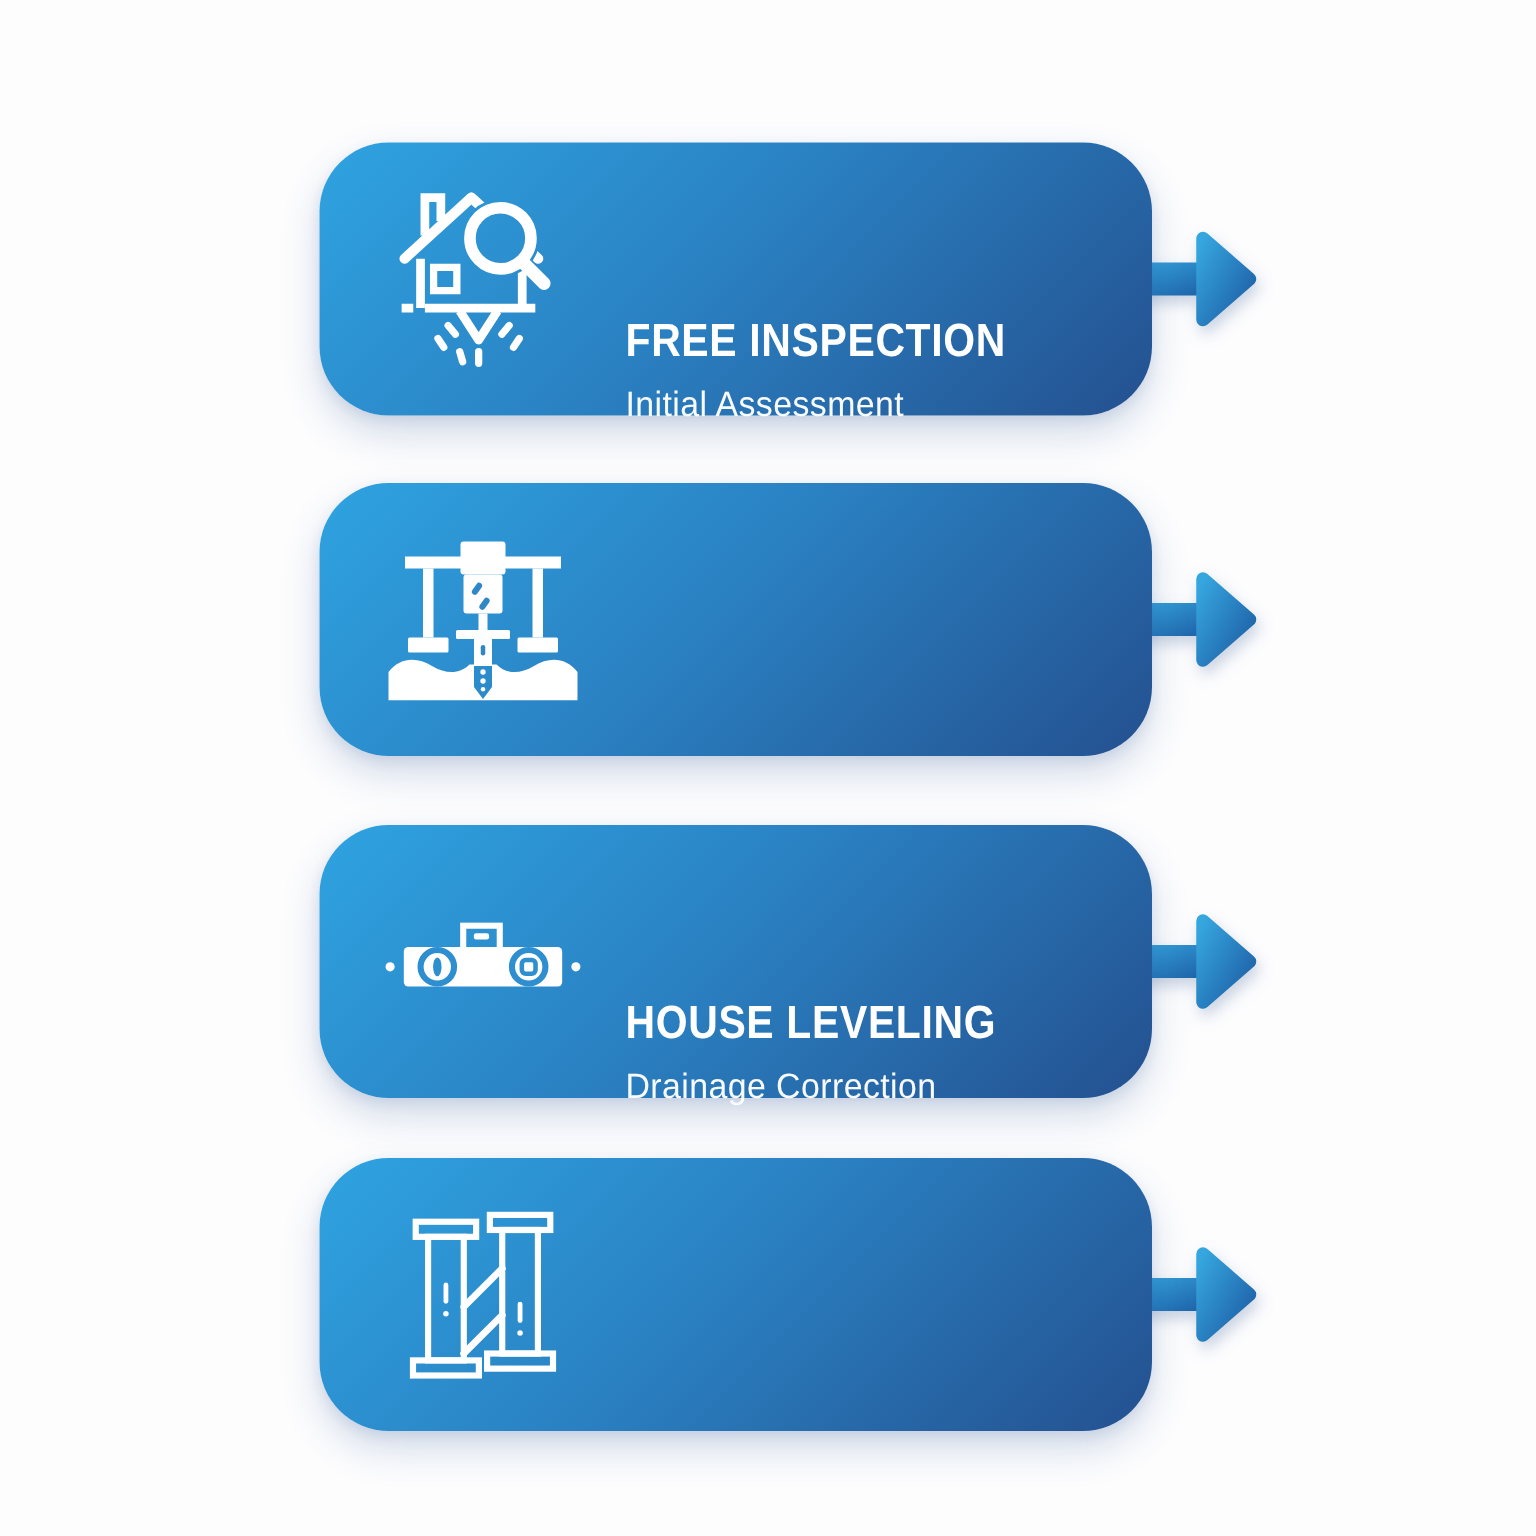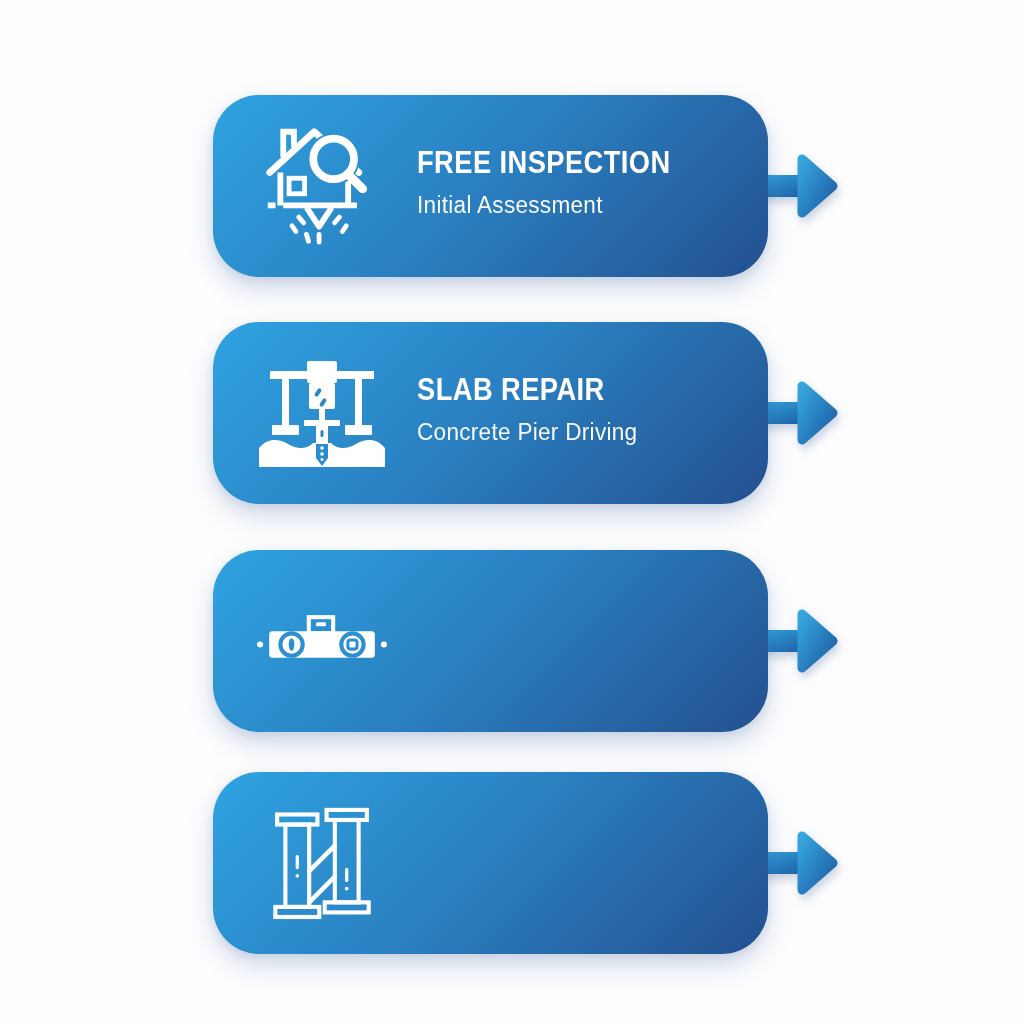--- a/index.html
+++ b/index.html
@@ -21,22 +21,22 @@
     background:linear-gradient(135deg,#2FA3E1 0%,#2A80C1 48%,#24508F 100%);
     box-shadow:0 12px 26px rgba(36,80,143,.20),0 3px 8px rgba(36,80,143,.10);
     z-index:1;
   }
   .icon-box{
     position:absolute;left:36px;top:0;width:146px;height:100%;
     display:flex;align-items:center;justify-content:center;
   }
   .text-block{
     position:absolute;left:204px;top:0;right:20px;height:100%;
-    display:flex;flex-direction:column;justify-content:flex-start;
-    color:#FFFFFF;padding-top:4px;margin-top:48px;
+    display:flex;flex-direction:column;justify-content:flex-end;
+    color:#FFFFFF;padding-top:4px;
   }
   .card-title{
     margin:0;font-size:31px;font-weight:bold;line-height:1;
     letter-spacing:.5px;white-space:nowrap;
     transform:scaleX(.88);transform-origin:left center;
   }
   .card-subtitle{
     margin:16px 0 0 0;font-size:23.5px;font-weight:400;line-height:1;
     letter-spacing:.3px;opacity:.97;white-space:nowrap;
     transform:scaleX(.96);transform-origin:left center;
@@ -123,24 +123,20 @@
             <circle cx="65" cy="95" r="1.8"></circle>
             <circle cx="65" cy="100.5" r="1.5"></circle>
           </g>
           <g fill="#2F87C5">
             <rect x="59" y="29" width="4" height="9" rx="2" transform="rotate(35 61 33.5)"></rect>
             <rect x="64" y="39" width="4" height="9" rx="2" transform="rotate(35 66 43.5)"></rect>
             <rect x="63.5" y="71" width="3" height="7" rx="1.5"></rect>
           </g>
         </svg>
       </div>
-      <div class="text-block">
-        <h2 class="card-title">SLAB REPAIR</h2>
-        <p class="card-subtitle">Concrete Pier Driving</p>
-      </div>
     </div>
     <svg class="arrow" width="84" height="72" viewBox="0 0 84 72">
       <defs>
         <linearGradient id="ag2" x1="0" y1="0" x2="1" y2="1">
           <stop offset="0" stop-color="#36A6DF"></stop>
             <stop offset="1" stop-color="#1C5CA3"></stop>
         </linearGradient>
       </defs>
       <rect x="0" y="25" width="50" height="22" fill="url(#ag2)"></rect>
       <path d="M44,9 L75,36 L44,63 Z" fill="url(#ag2)" stroke="url(#ag2)" stroke-width="9" stroke-linejoin="round"></path>
@@ -155,20 +151,24 @@
           <circle cx="127" cy="31" r="3" fill="#FFFFFF"></circle>
           <rect x="53" y="4" width="24" height="16" fill="none" stroke="#FFFFFF" stroke-width="4"></rect>
           <rect x="60" y="9" width="10" height="4" rx="1.5" fill="#FFFFFF"></rect>
           <rect x="14" y="18" width="104" height="26" rx="3" fill="#FFFFFF"></rect>
           <circle cx="36" cy="31" r="11" fill="none" stroke="#2E8FD0" stroke-width="4"></circle>
           <ellipse cx="36" cy="31" rx="2.8" ry="6.2" fill="#2E8FD0"></ellipse>
           <circle cx="96" cy="31" r="11" fill="none" stroke="#2E8FD0" stroke-width="4"></circle>
           <rect x="91.5" y="26.5" width="9" height="9" rx="2.5" fill="none" stroke="#2E8FD0" stroke-width="3"></rect>
         </svg>
       </div>
+      <div class="text-block">
+        <h2 class="card-title">HOUSE LEVELING</h2>
+        <p class="card-subtitle">Drainage Correction</p>
+      </div>
     </div>
     <svg class="arrow" width="84" height="72" viewBox="0 0 84 72">
       <defs>
         <linearGradient id="ag3" x1="0" y1="0" x2="1" y2="1">
           <stop offset="0" stop-color="#36A6DF"></stop>
             <stop offset="1" stop-color="#1C5CA3"></stop>
         </linearGradient>
       </defs>
       <rect x="0" y="25" width="50" height="22" fill="url(#ag3)"></rect>
       <path d="M44,9 L75,36 L44,63 Z" fill="url(#ag3)" stroke="url(#ag3)" stroke-width="9" stroke-linejoin="round"></path>

